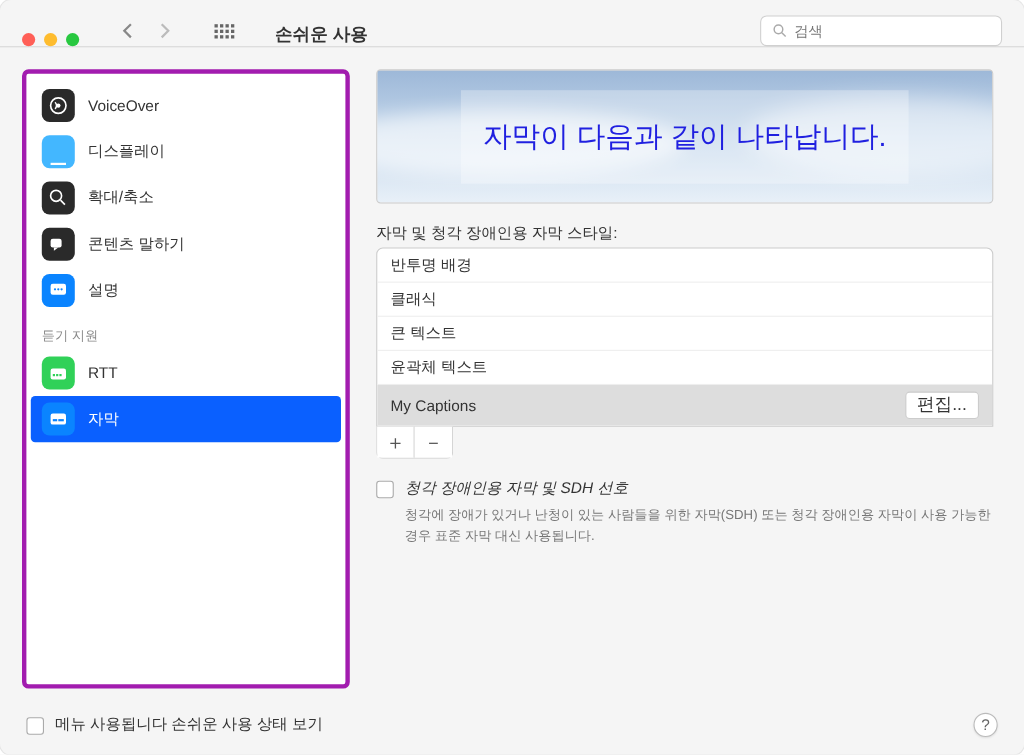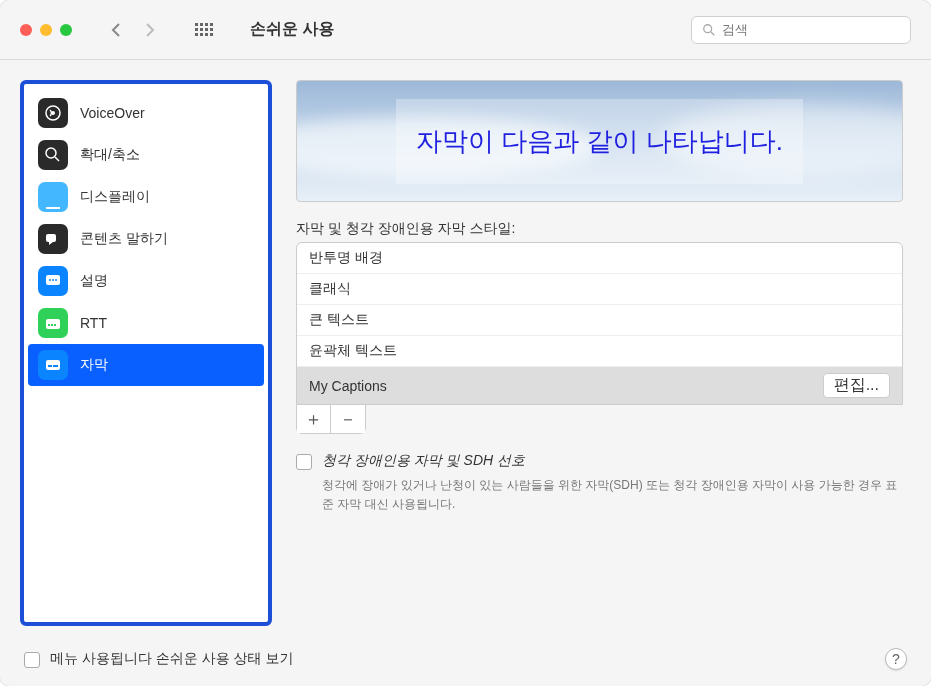--- a/index.html
+++ b/index.html
@@ -13,23 +13,23 @@
     .window {
       width: 100%;
       height: 100%;
       background: #f5f5f5;
       border-radius: 10px;
       display: flex;
       flex-direction: column;
       box-shadow: 0 0 0 1px rgba(0,0,0,0.1);
     }
     .titlebar {
-      height: 60px;
-      display: flex;
-      align-items: center;
+      height: 43px;
+      display: flex;
+      align-items: flex-end;
       padding: 0 20px;
       border-bottom: 1px solid #d8d8d8;
       gap: 10px;
     }
     .traffic-lights { display: flex; gap: 8px; margin-right: 18px; }
     .light { width: 12px; height: 12px; border-radius: 50%; }
     .light.red { background: #ff5f57; }
     .light.yellow { background: #febc2e; }
     .light.green { background: #28c840; }
     .nav-btns { display: flex; gap: 2px; margin-right: 12px; }
@@ -79,23 +79,23 @@
       background: transparent;
     }
     .content {
       flex: 1;
       display: flex;
       padding: 20px 20px 12px 20px;
       gap: 24px;
       overflow: hidden;
     }
     .sidebar {
-      width: 252px;
-      background: #fff;
-      border: 4px solid #1d4ed8;
+      width: 298px;
+      background: #fff;
+      border: 4px solid #a21caf;
       border-radius: 6px;
       padding: 8px 4px;
       overflow-y: auto;
       display: flex;
       flex-direction: column;
     }
     .sidebar-item {
       display: flex;
       align-items: center;
       gap: 12px;
@@ -338,31 +338,31 @@
         <div class="sidebar-icon ic-voiceover">
           <svg width="20" height="20" viewBox="0 0 20 20">
               <circle cx="10" cy="10" r="7" stroke="#fff" stroke-width="1.5" fill="none"></circle>
               <path d="M7 7 a4 4 0 0 1 0 6" stroke="#fff" stroke-width="1.3" fill="none"></path>
               <circle cx="10" cy="10" r="2" fill="#fff"></circle>
             </svg>
         </div>
         <span>VoiceOver</span>
       </div>
       <div class="sidebar-item">
+        <div class="sidebar-icon ic-display"></div>
+        <span>디스플레이</span>
+      </div>
+      <div class="sidebar-item">
         <div class="sidebar-icon ic-zoom">
           <svg width="20" height="20" viewBox="0 0 20 20">
               <circle cx="8" cy="8" r="5" stroke="#fff" stroke-width="1.5" fill="none"></circle>
               <line x1="12" y1="12" x2="16" y2="16" stroke="#fff" stroke-width="1.5"></line>
             </svg>
         </div>
         <span>확대/축소</span>
-      </div>
-      <div class="sidebar-item">
-        <div class="sidebar-icon ic-display"></div>
-        <span>디스플레이</span>
       </div>
       <div class="sidebar-item">
         <div class="sidebar-icon ic-speech">
           <svg width="20" height="20" viewBox="0 0 20 20">
               <rect x="3" y="5" width="10" height="8" rx="2" fill="#fff"></rect>
               <path d="M6 13 L6 16 L10 13" fill="#fff"></path>
             </svg>
         </div>
         <span>콘텐츠 말하기</span>
       </div>
@@ -371,20 +371,21 @@
           <svg width="20" height="20" viewBox="0 0 20 20">
               <rect x="3" y="4" width="14" height="10" rx="2" fill="#fff"></rect>
               <circle cx="7" cy="9" r="1" fill="#0a84ff"></circle>
               <circle cx="10" cy="9" r="1" fill="#0a84ff"></circle>
               <circle cx="13" cy="9" r="1" fill="#0a84ff"></circle>
             </svg>
         </div>
         <span>설명</span>
       </div>
 
+      <div class="sidebar-section-label">듣기 지원</div>
 
       <div class="sidebar-item">
         <div class="sidebar-icon ic-rtt">
           <svg width="20" height="20" viewBox="0 0 20 20">
               <rect x="3" y="6" width="14" height="10" rx="2" fill="#fff"></rect>
               <rect x="5" y="11" width="2" height="2" fill="#30d158"></rect>
               <rect x="8" y="11" width="2" height="2" fill="#30d158"></rect>
               <rect x="11" y="11" width="2" height="2" fill="#30d158"></rect>
             </svg>
         </div>

